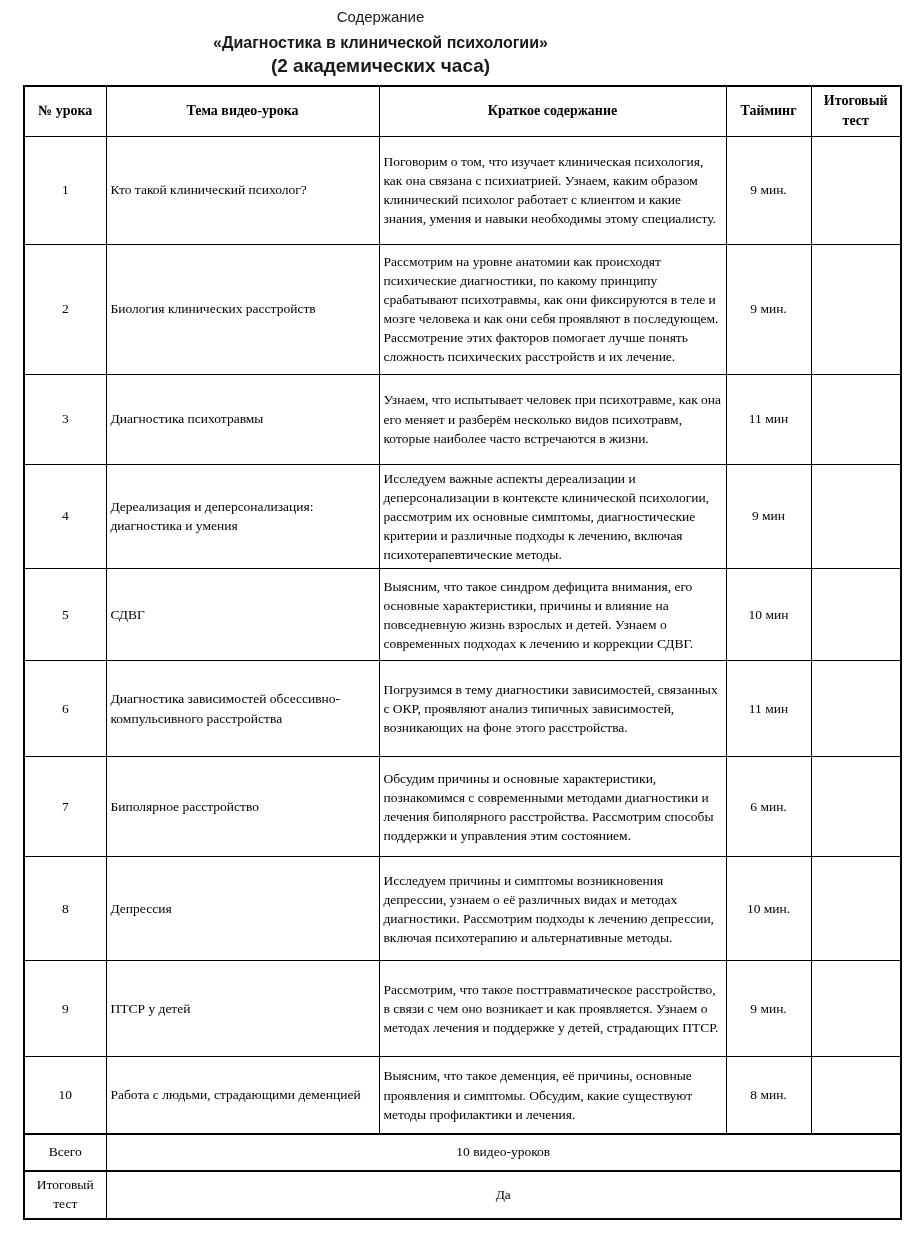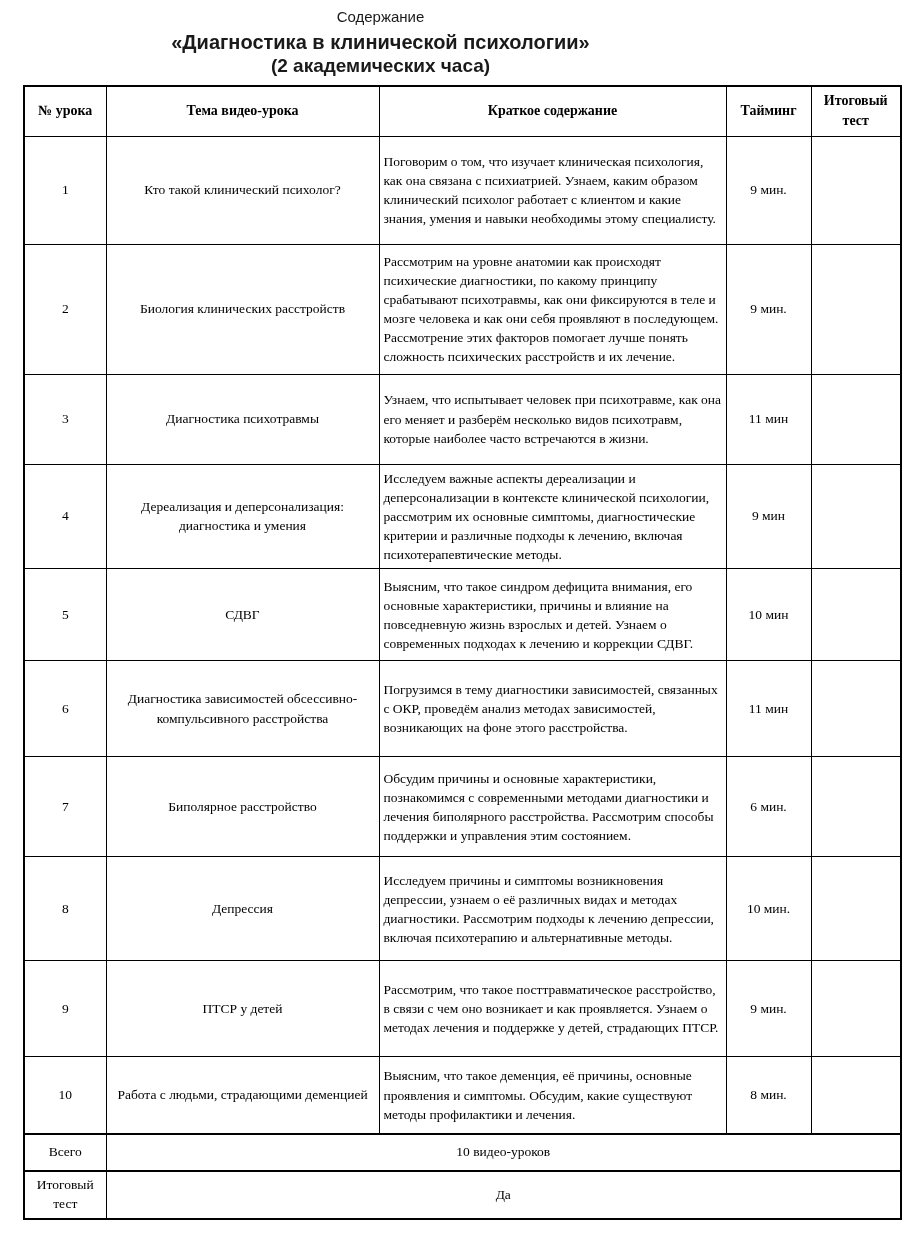--- a/index.html
+++ b/index.html
@@ -21,21 +21,21 @@
     text-align: center;
     font-family: "Liberation Sans", "DejaVu Sans", sans-serif;
     color: #1a1a1a;
   }
   .doc-title .t-line {
     font-size: 15px;
     line-height: 26px;
     font-weight: 400;
   }
   .doc-title .t-bold {
-    font-size: 20px;
+    font-size: 16px;
     line-height: 25px;
     font-weight: 700;
   }
   .doc-title .t-bold-sub {
     font-size: 19px;
     line-height: 22px;
     font-weight: 700;
   }
   
   table.course {
@@ -59,21 +59,21 @@
   table.course th {
     font-weight: 700;
     font-size: 14px;
     text-align: center;
     line-height: 1.45;
   }
   td.c-num {
     text-align: center;
   }
   td.c-topic {
-    text-align: center;
+    text-align: left;
     padding-left: 7px;
     padding-right: 6px;
     line-height: 1.45;
     margin-left: 32px;
   }
   td.c-summary {
     text-align: left;
     padding-left: 15px;
     padding-right: 10px;
     line-height: 1.42;
@@ -156,21 +156,21 @@
       <tr style="height:92px">
         <td class="c-num">5</td>
         <td class="c-topic">СДВГ</td>
         <td class="c-summary">Выясним, что такое синдром дефицита внимания, его основные характеристики, причины и влияние на повседневную жизнь взрослых и детей. Узнаем о современных подходах к лечению и коррекции СДВГ.</td>
         <td class="c-timing">10 мин</td>
         <td class="c-test"></td>
       </tr>
       <tr style="height:96px">
         <td class="c-num">6</td>
         <td class="c-topic">Диагностика зависимостей обсессивно-компульсивного расстройства</td>
-        <td class="c-summary">Погрузимся в тему диагностики зависимостей, связанных с ОКР, проведём анализ методах зависимостей, возникающих на фоне этого расстройства.</td>
+        <td class="c-summary">Погрузимся в тему диагностики зависимостей, связанных с ОКР, проявляют анализ типичных зависимостей, возникающих на фоне этого расстройства.</td>
         <td class="c-timing">11 мин</td>
         <td class="c-test"></td>
       </tr>
       <tr style="height:100px">
         <td class="c-num">7</td>
         <td class="c-topic">Биполярное расстройство</td>
         <td class="c-summary">Обсудим причины и основные характеристики, познакомимся с современными методами диагностики и лечения биполярного расстройства. Рассмотрим способы поддержки и управления этим состоянием.</td>
         <td class="c-timing">6 мин.</td>
         <td class="c-test"></td>
       </tr>

